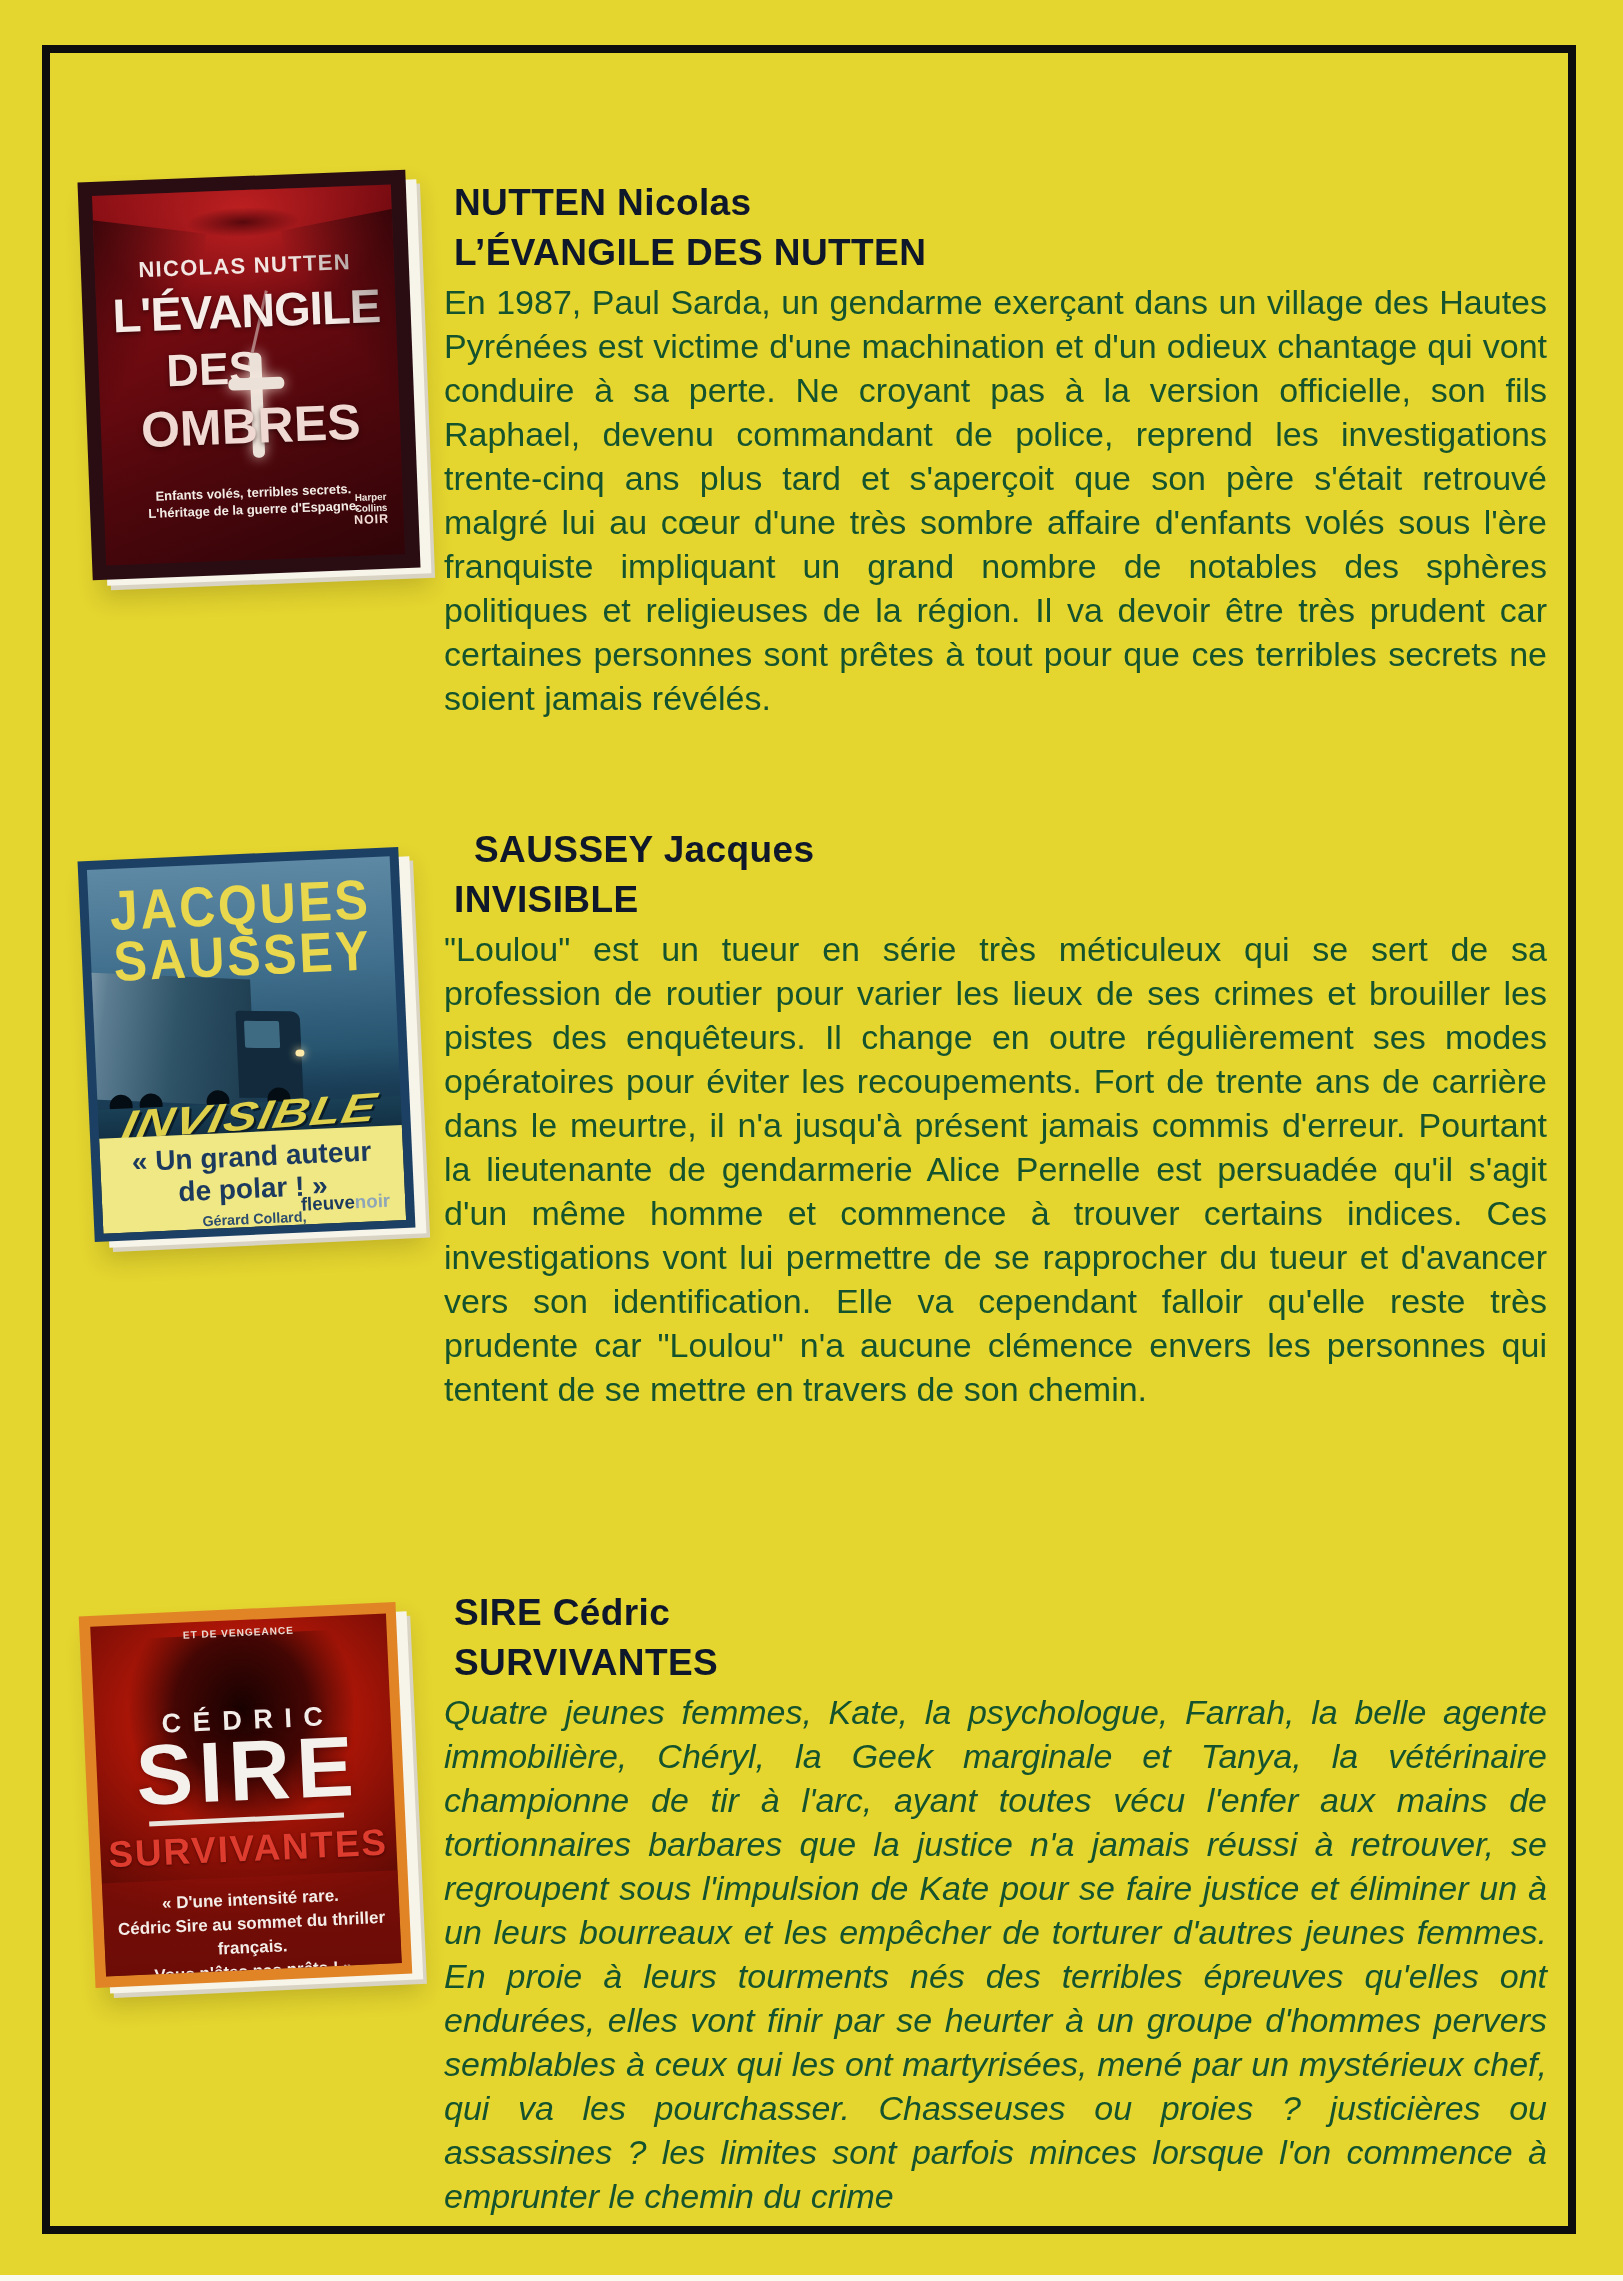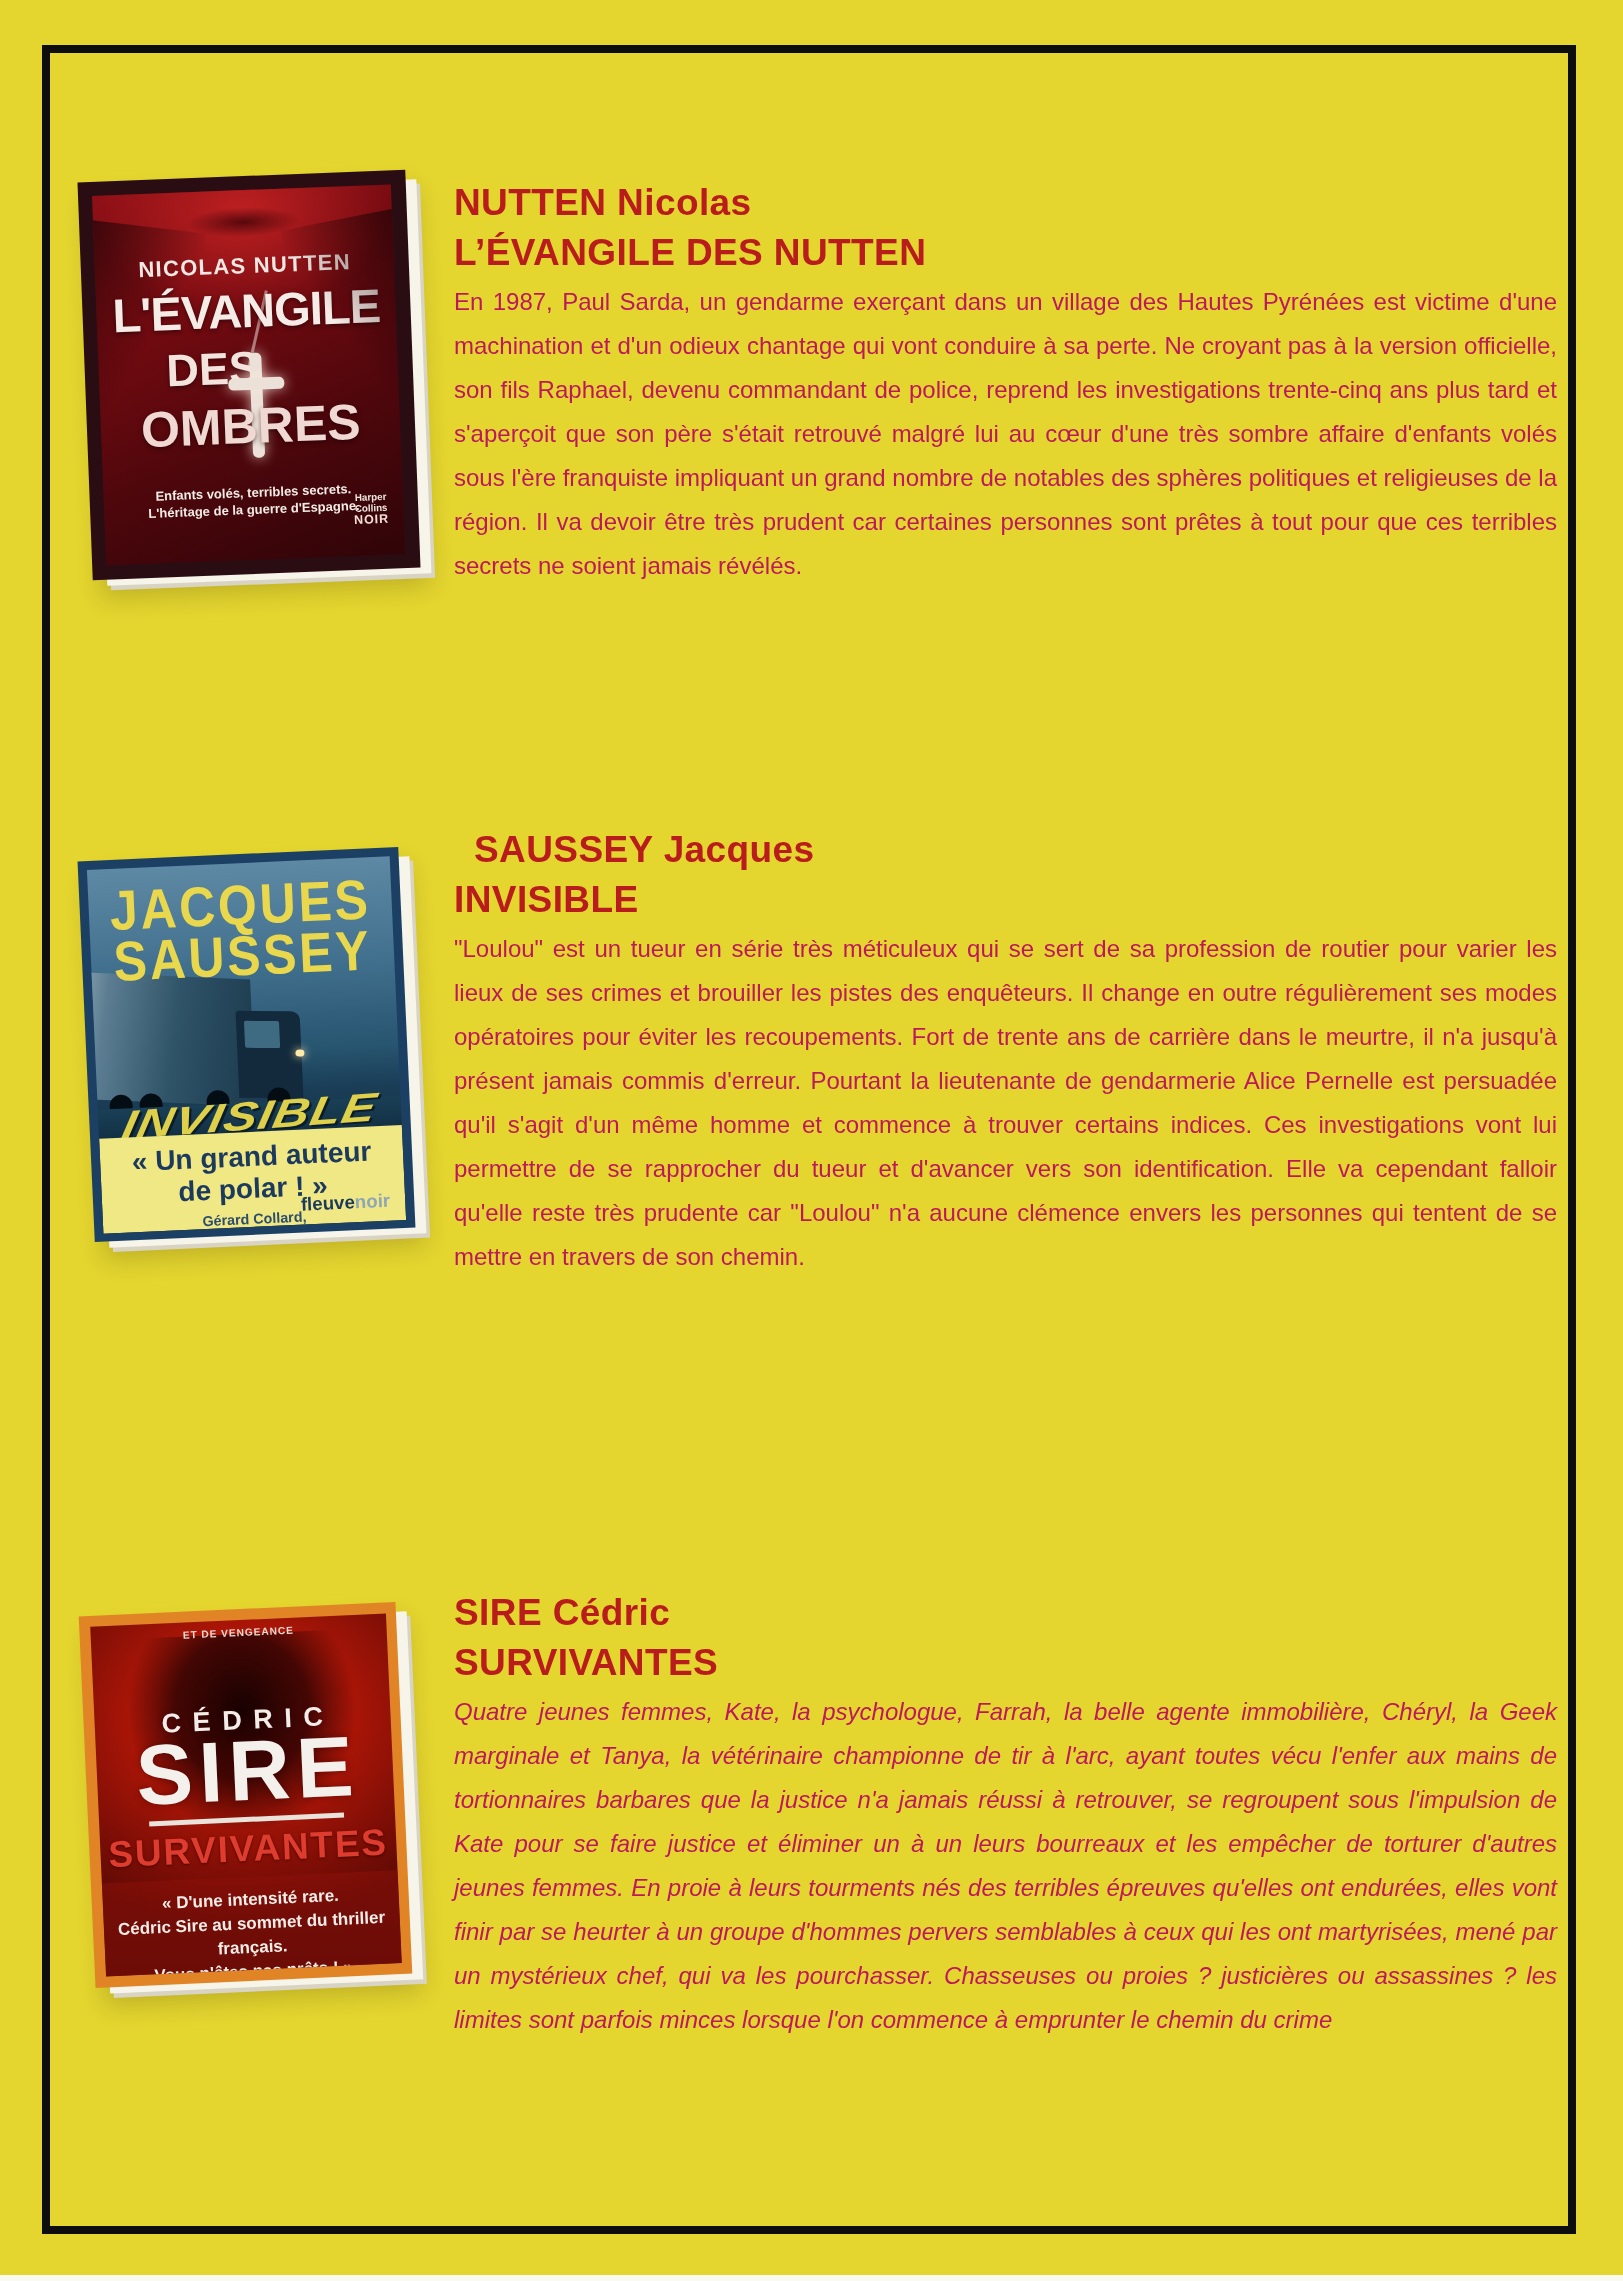--- a/index.html
+++ b/index.html
@@ -16,26 +16,26 @@
     border:8px solid #0d0d0d;
   }
   .page-bottom-strip{
     position:absolute;left:0;top:2275px;width:1624px;height:6.2px;
     background:#fbfaf1;
   }
   
   .t-author,.t-title{
     position:absolute;left:454px;width:1105px;
     font-size:37px;font-weight:700;line-height:49px;
-    color:#b91c1c;letter-spacing:0.4px;
+    color:#0f172a;letter-spacing:0.4px;
   }
   .t-desc{
-    position:absolute;left:454px;width:1103px;
-    font-size:24px;line-height:44px;
-    color:#be185d;text-align:justify;
+    position:absolute;left:444px;width:1103px;
+    font-size:34px;line-height:44px;
+    color:#14532d;text-align:justify;
   }
   .s1-author{top:178px;} .s1-title{top:228px;} .s1-desc{top:280px;}
   .s2-author{top:825px;margin-left:20px;} .s2-title{top:875px;} .s2-desc{top:927px;}
   .s3-author{top:1588px;} .s3-title{top:1638px;} .s3-desc{top:1690px;font-style:italic;}
 
   
   .book{
     position:absolute;
     box-shadow:12.5px 8px 0 -1.8px #f7f4e9, 16px 12.5px 0 -1.8px #d9d3c4,
                9px 18px 25px rgba(40,30,0,0.20);

